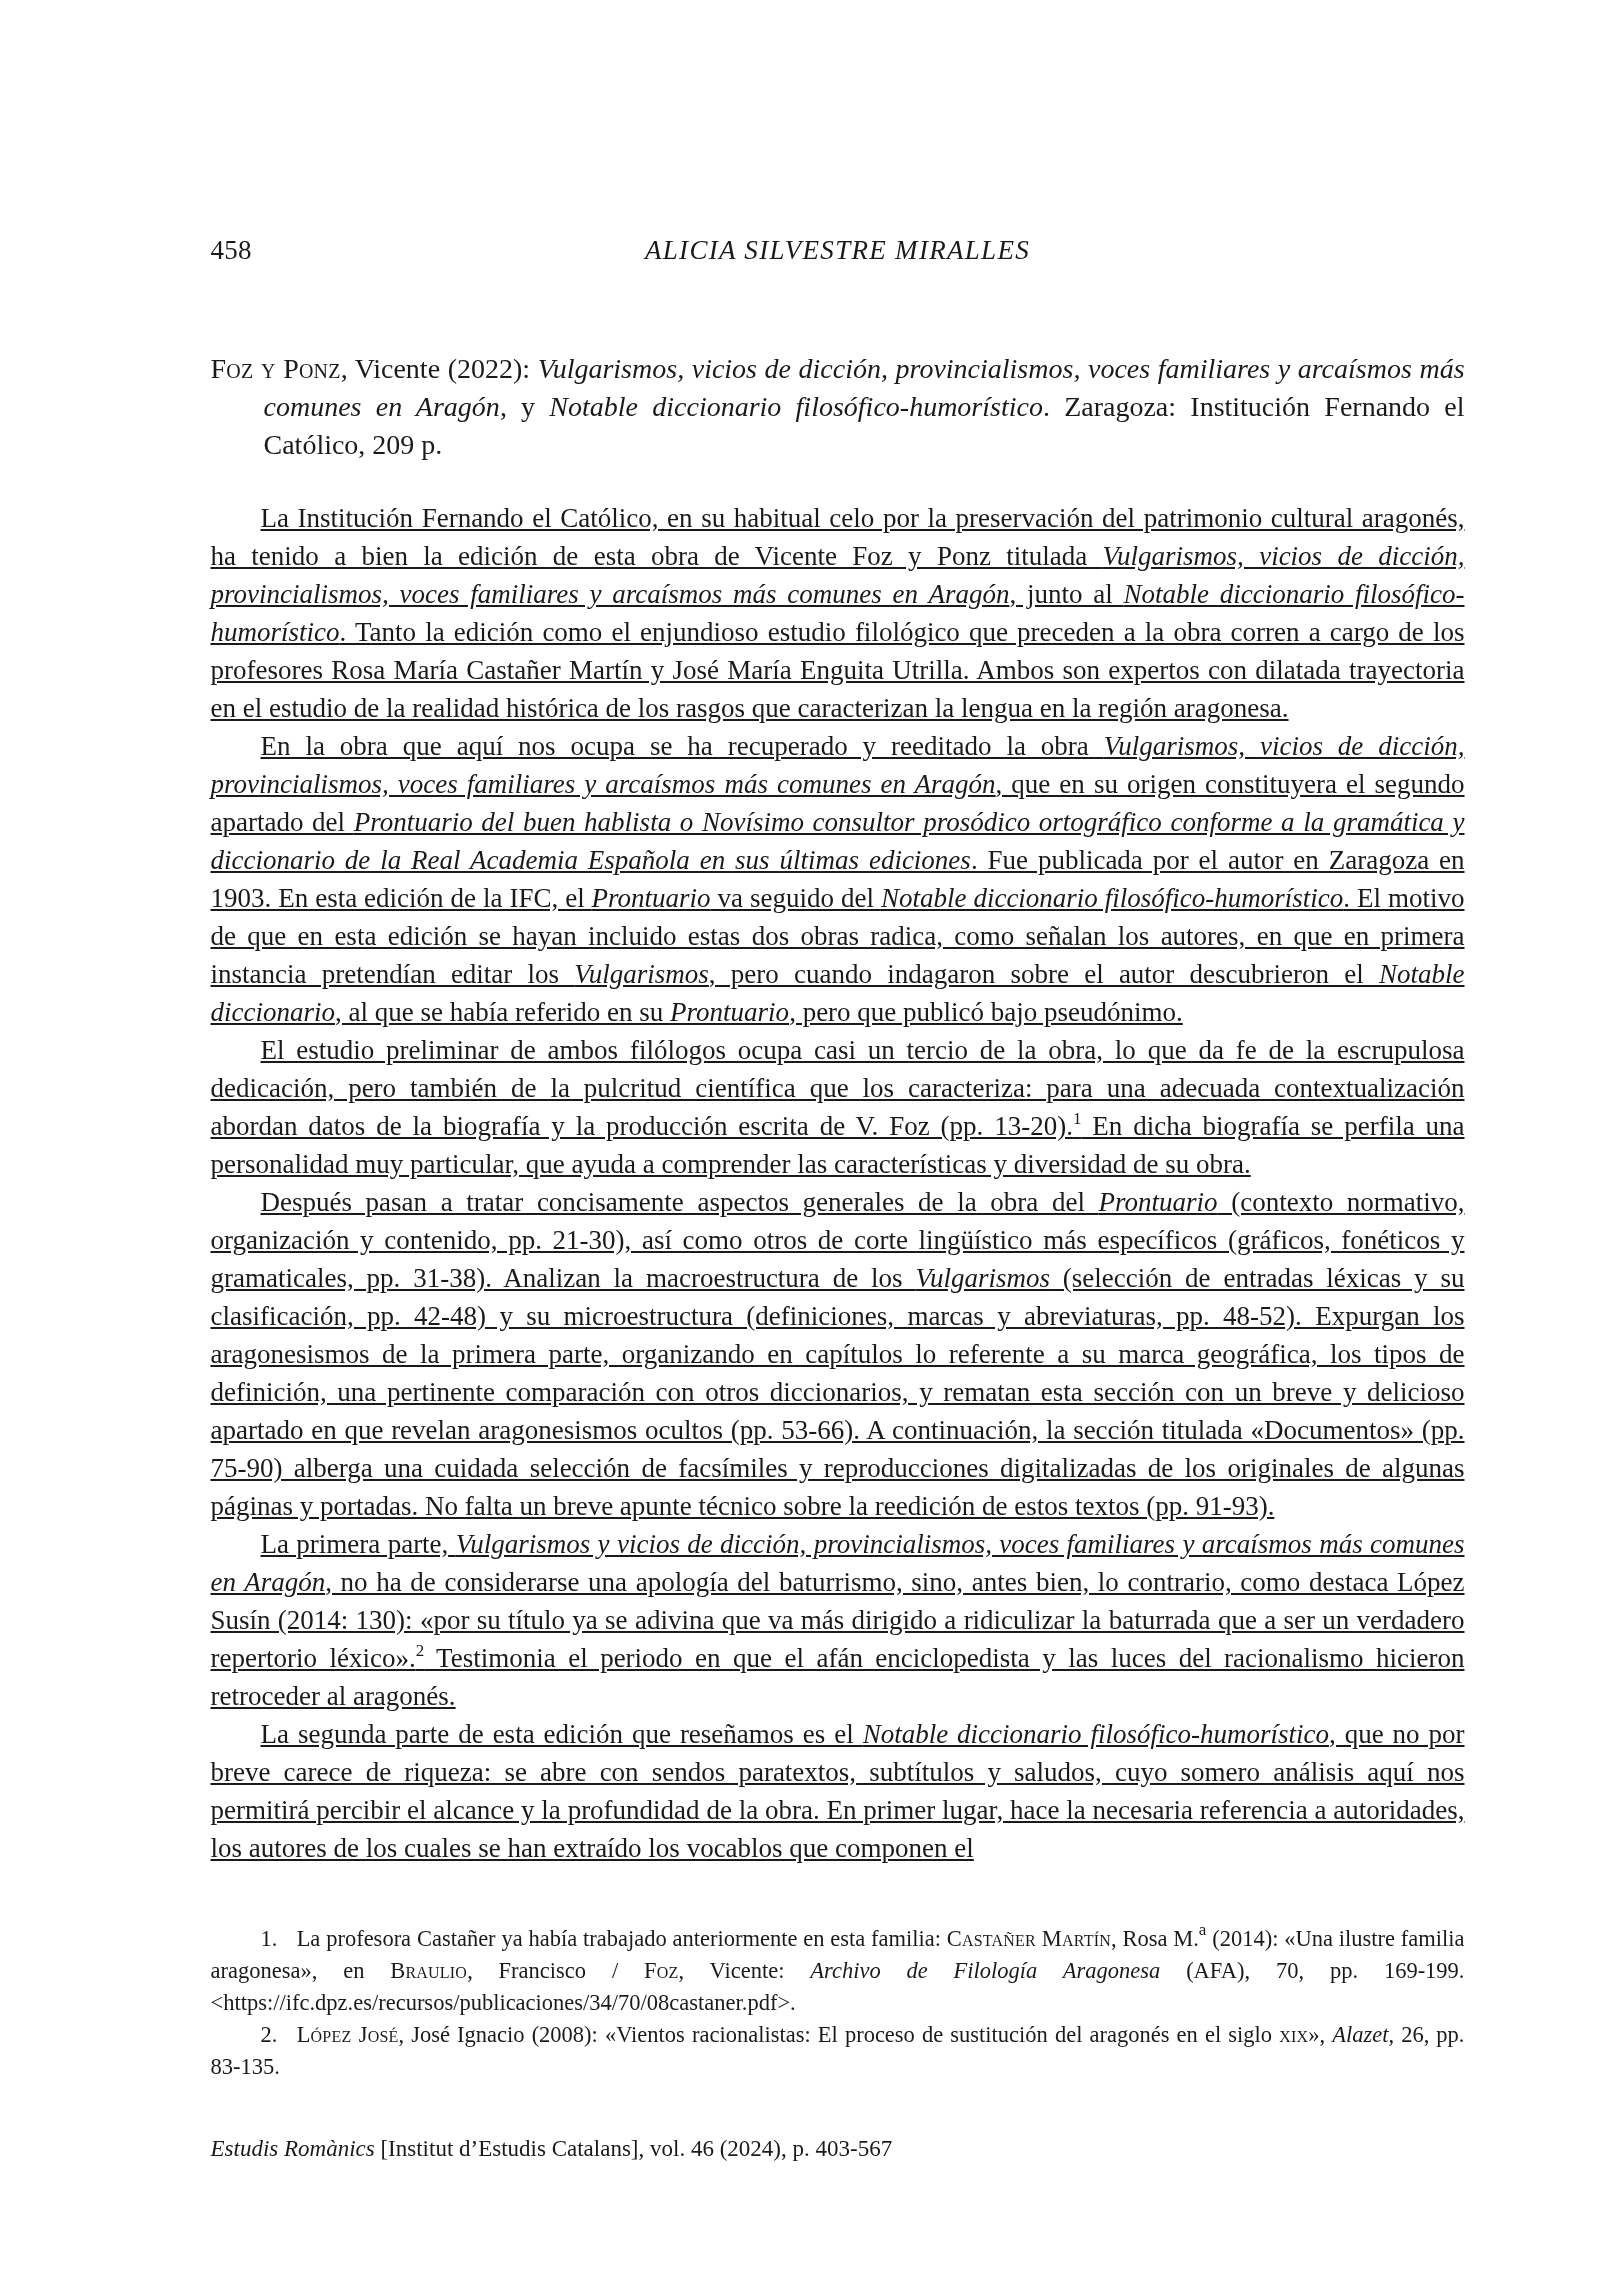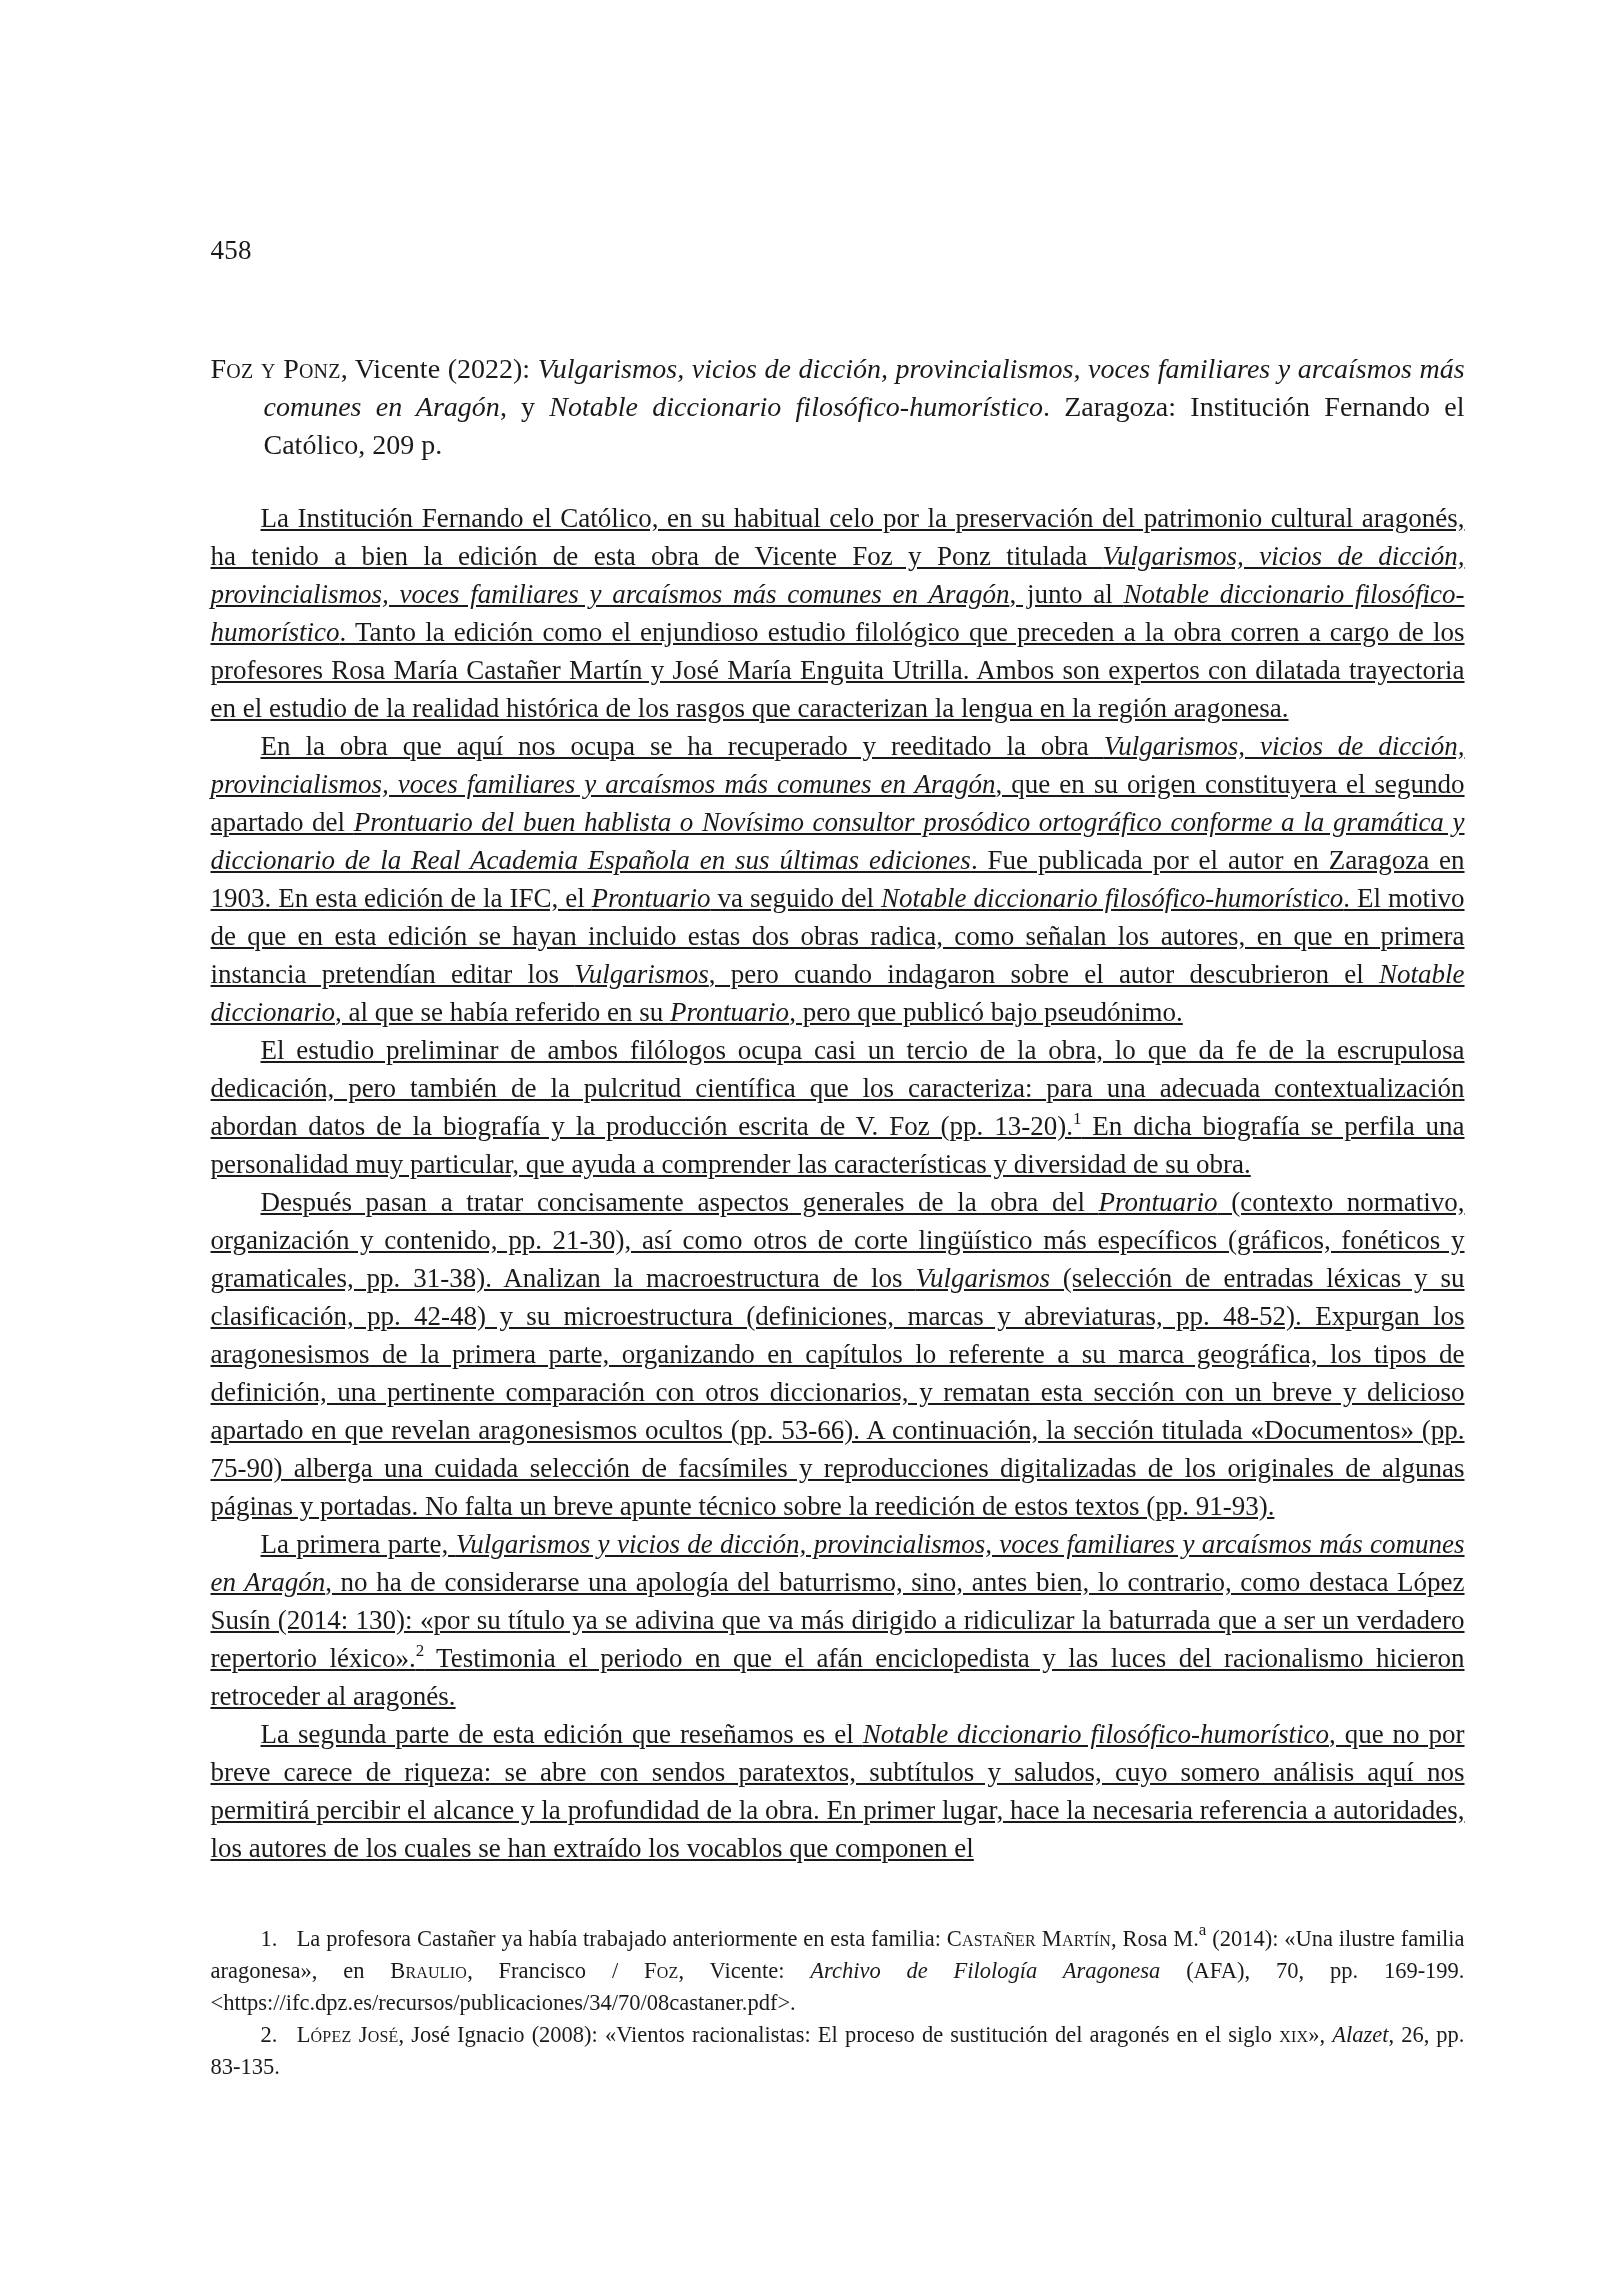--- a/index.html
+++ b/index.html
@@ -113,36 +113,40 @@
   }
 </style>
 </head>
 <body>
 
 <div class="page">
   <div class="content">
 
     <div class="running-head">
       <span class="folio">458</span>
+      <span class="head-title">ALICIA SILVESTRE MIRALLES</span>
     </div>
 
     <div class="entry">
       <span class="sc">Foz</span><span>&nbsp;</span><span class="sc">y</span><span>&nbsp;</span><span class="sc">Ponz</span><span>, Vicente (2022): </span><span class="it">Vulgarismos, vicios de dicción, provincialismos, voces familiares y arcaísmos más comunes en Aragón</span><span>, y </span><span class="it">Notable diccionario filosófico-humorístico</span><span>. Zaragoza: Institución Fernando el Católico, 209 p.</span>
     </div>
 
     <div class="body-block" id="body-block">
         <p class="para"><span>La Institución Fernando el Católico, en su habitual celo por la preservación del patrimonio cultural aragonés, ha tenido a bien la edición de esta obra de Vicente Foz y Ponz titulada </span><span class="it">Vulgarismos, vicios de dicción, provincialismos, voces familiares y arcaísmos más comunes en Aragón</span><span>, junto al </span><span class="it">Notable diccionario filosófico-humorístico</span><span>. Tanto la edición como el enjundioso estudio filológico que preceden a la obra corren a cargo de los profesores Rosa María Castañer Martín y José María Enguita Utrilla. Ambos son expertos con dilatada trayectoria en el estudio de la realidad histórica de los rasgos que caracterizan la lengua en la región aragonesa.</span></p>
         <p class="para"><span>En la obra que aquí nos ocupa se ha recuperado y reeditado la obra </span><span class="it">Vulgarismos, vicios de dicción, provincialismos, voces familiares y arcaísmos más comunes en Aragón</span><span>, que en su origen constituyera el segundo apartado del </span><span class="it">Prontuario del buen hablista o Novísimo consultor prosódico ortográfico conforme a la gramática y diccionario de la Real Academia Española en sus últimas ediciones</span><span>. Fue publicada por el autor en Zaragoza en 1903. En esta edición de la IFC, el </span><span class="it">Prontuario</span><span> va seguido del </span><span class="it">Notable diccionario filosófico-humorístico</span><span>. El motivo de que en esta edición se hayan incluido estas dos obras radica, como señalan los autores, en que en primera instancia pretendían editar los </span><span class="it">Vulgarismos</span><span>, pero cuando indagaron sobre el autor descubrieron el </span><span class="it">Notable diccionario</span><span>, al que se había referido en su </span><span class="it">Prontuario</span><span>, pero que publicó bajo pseudónimo.</span></p>
         <p class="para"><span>El estudio preliminar de ambos filólogos ocupa casi un tercio de la obra, lo que da fe de la escrupulosa dedicación, pero también de la pulcritud científica que los caracteriza: para una adecuada contextualización abordan datos de la biografía y la producción escrita de V. Foz (pp. 13-20).</span><sup class="fn">1</sup><span> En dicha biografía se perfila una personalidad muy particular, que ayuda a comprender las características y diversidad de su obra.</span></p>
         <p class="para"><span>Después pasan a tratar concisamente aspectos generales de la obra del </span><span class="it">Prontuario</span><span> (contexto normativo, organización y contenido, pp. 21-30), así como otros de corte lingüístico más específicos (gráficos, fonéticos y gramaticales, pp. 31-38). Analizan la macroestructura de los </span><span class="it">Vulgarismos</span><span> (selección de entradas léxicas y su clasificación, pp. 42-48) y su microestructura (definiciones, marcas y abreviaturas, pp. 48-52). Expurgan los aragonesismos de la primera parte, organizando en capítulos lo referente a su marca geográfica, los tipos de definición, una pertinente comparación con otros diccionarios, y rematan esta sección con un breve y delicioso apartado en que revelan aragonesismos ocultos (pp. 53-66). A continuación, la sección titulada «Documentos» (pp. 75-90) alberga una cuidada selección de facsímiles y reproducciones digitalizadas de los originales de algunas páginas y portadas. No falta un breve apunte técnico sobre la reedición de estos textos (pp. 91-93).</span></p>
         <p class="para"><span>La primera parte, </span><span class="it">Vulgarismos y vicios de dicción, provincialismos, voces familiares y arcaísmos más comunes en Aragón</span><span>, no ha de considerarse una apología del baturrismo, sino, antes bien, lo contrario, como destaca López Susín (2014: 130): «por su título ya se adivina que va más dirigido a ridiculizar la baturrada que a ser un verdadero repertorio léxico».</span><sup class="fn">2</sup><span> Testimonia el periodo en que el afán enciclopedista y las luces del racionalismo hicieron retroceder al aragonés.</span></p>
         <p class="para"><span>La segunda parte de esta edición que reseñamos es el </span><span class="it">Notable diccionario filosófico-humorístico</span><span>, que no por breve carece de riqueza: se abre con sendos paratextos, subtítulos y saludos, cuyo somero análisis aquí nos permitirá percibir el alcance y la profundidad de la obra. En primer lugar, hace la necesaria referencia a autoridades, los autores de los cuales se han extraído los vocablos que componen el</span></p>
       </div>
 
     <div class="footnotes" id="footnotes-block">
         <p class="footnote"><span class="fn-num">1. </span><span>La profesora Castañer ya había trabajado anteriormente en esta familia: </span><span class="sc">Castañer Martín</span><span>, Rosa M.</span><sup class="fn">a</sup><span> (2014): «Una ilustre familia aragonesa», en </span><span class="sc">Braulio</span><span>, Francisco / </span><span class="sc">Foz</span><span>, Vicente: </span><span class="it">Archivo de Filología Aragonesa</span><span> (AFA), 70, pp. 169-199. &lt;https://ifc.dpz.es/recursos/publicaciones/34/70/08castaner.pdf&gt;.</span></p>
         <p class="footnote"><span class="fn-num">2. </span><span class="sc">López José</span><span>, José Ignacio (2008): «Vientos racionalistas: El proceso de sustitución del aragonés en el siglo </span><span class="sc">xix</span><span>», </span><span class="it">Alazet</span><span>, 26, pp. 83-135.</span></p>
       </div>
 
+    <div class="footer">
+      <span class="it">Estudis Romànics</span><span> [Institut d’Estudis Catalans], vol. 46 (2024), p. 403-567</span>
+    </div>
 
   </div>
 </div>
 
 
 </body></html>

